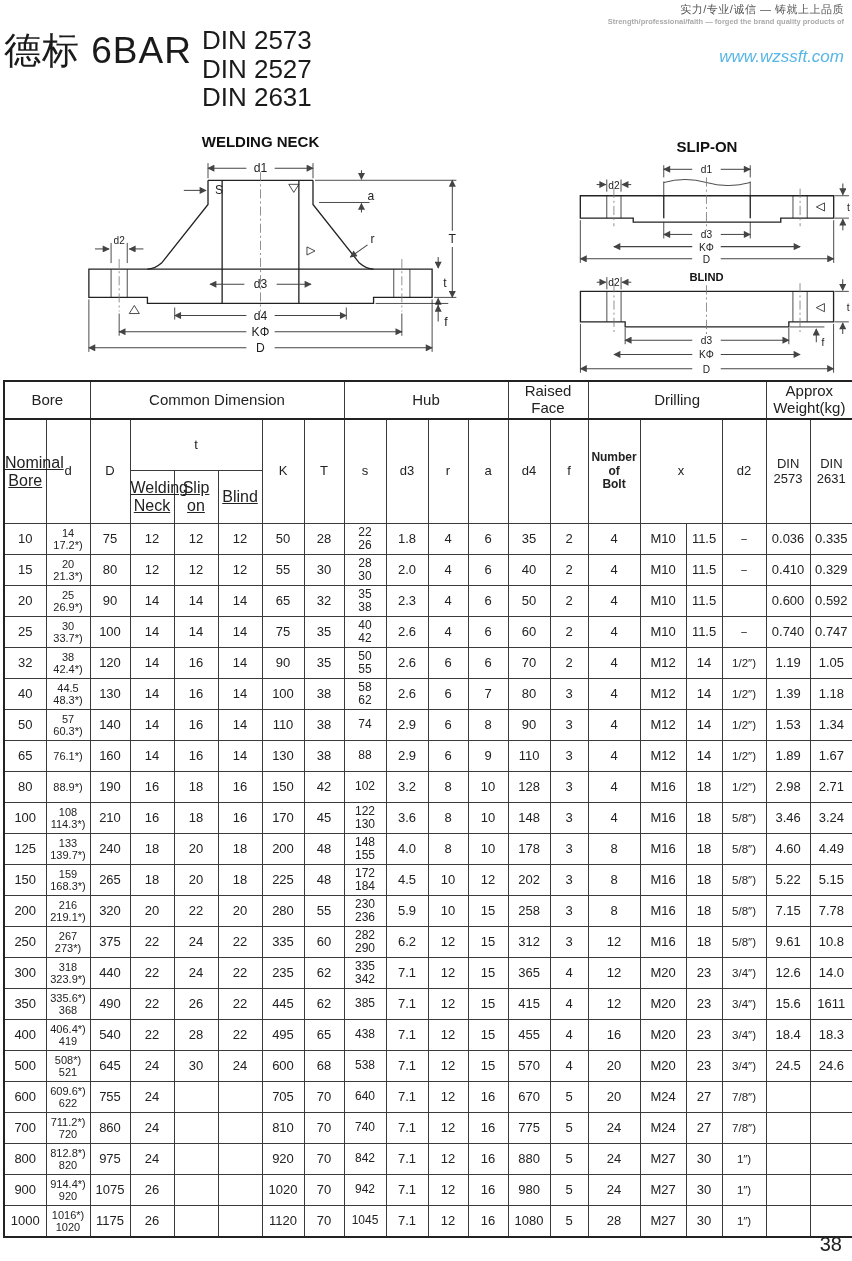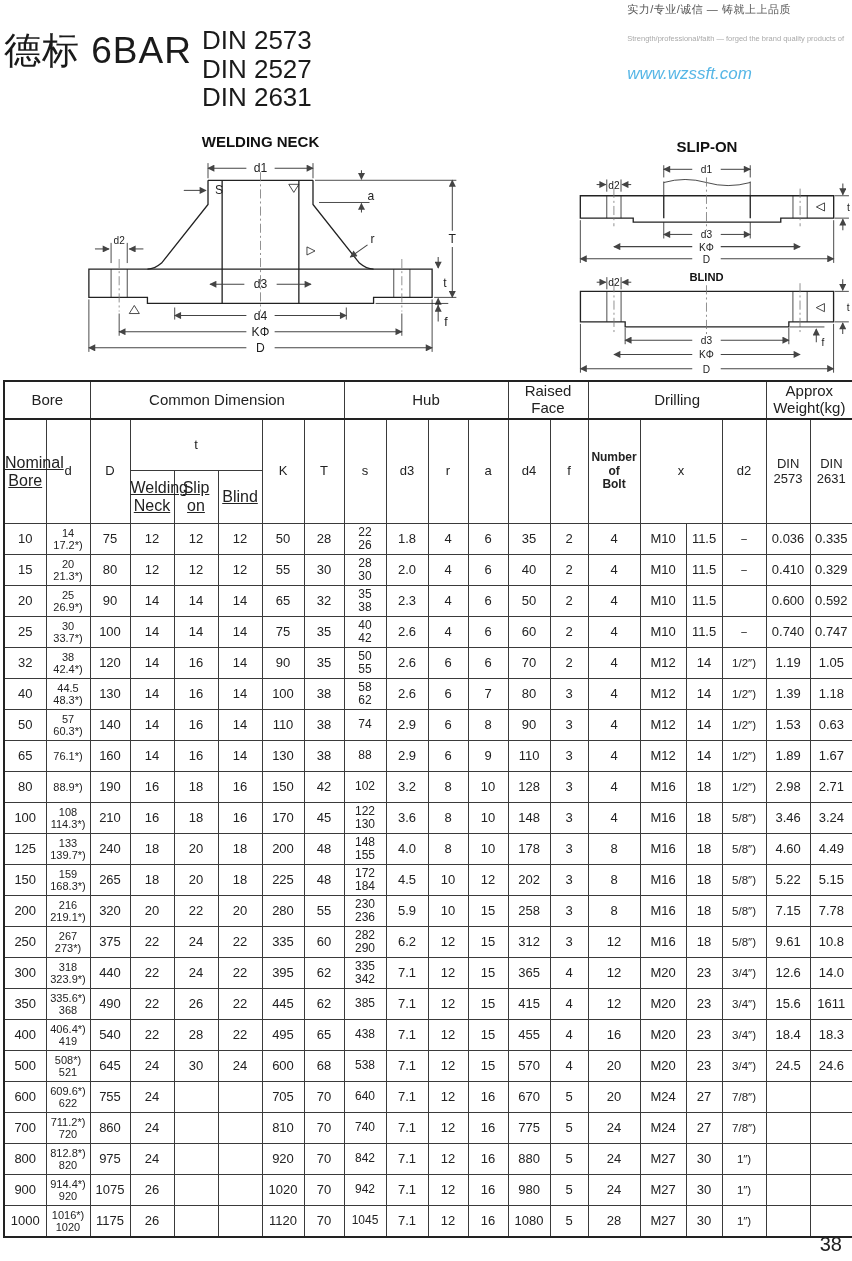--- a/index.html
+++ b/index.html
@@ -1,22 +1,22 @@
 <!DOCTYPE html>
 <html><head>
 <meta charset="utf-8">
 <style>
   html,body{margin:0;padding:0;background:#fff;}
   .page{position:relative;width:852px;height:1261px;background:#fff;overflow:hidden;
         font-family:"Liberation Sans","DejaVu Sans",sans-serif;color:#222;}
 
   
-  .brand{position:absolute;top:2px;right:8px;text-align:left;}
+  .brand{position:absolute;top:2px;right:8px;text-align:right;}
   .brand .cn{font-size:11px;color:#555;letter-spacing:.5px;}
-  .brand .en{font-size:7.5px;color:#aaa;margin-top:17px;}
+  .brand .en{font-size:7.5px;color:#aaa;margin-top:0;font-weight:bold;}
   .brand .site{font-size:17px;font-style:italic;color:#56b6e6;margin-top:21px;}
 
   .titleblock{position:absolute;top:26px;left:4px;display:flex;align-items:flex-start;}
   .title-cn{font-size:37px;color:#1a1a1a;letter-spacing:1px;white-space:nowrap;}
   .din-list{margin-left:10px;font-size:26px;line-height:1.1;color:#1a1a1a;white-space:pre-line;}
 
   
   .diagram-title{font-weight:bold;font-size:15px;text-align:center;color:#111;}
   .wn-block{position:absolute;top:133px;left:58px;width:405px;}
   .right-block{position:absolute;top:138px;left:562px;width:290px;}
@@ -453,21 +453,21 @@
           <td class="c-num">2.9</td>
           <td class="c-num">6</td>
           <td class="c-num">8</td>
           <td class="c-num">90</td>
           <td class="c-num">3</td>
           <td class="c-num">4</td>
           <td class="c-x1">M12</td>
           <td class="c-x2">14</td>
           <td class="c-d2">1/2″)</td>
           <td class="c-w">1.53</td>
-          <td class="c-w">0.63</td>
+          <td class="c-w">1.34</td>
         </tr>
         <tr>
           <td class="c-nb">65</td>
           <td class="c-d">76.1*)</td>
           <td class="c-num">160</td>
           <td class="c-t">14</td>
           <td class="c-t">16</td>
           <td class="c-t">14</td>
           <td class="c-num">130</td>
           <td class="c-num">38</td>
@@ -627,21 +627,21 @@
           <td class="c-w">10.8</td>
         </tr>
         <tr>
           <td class="c-nb">300</td>
           <td class="c-d">318
 323.9*)</td>
           <td class="c-num">440</td>
           <td class="c-t">22</td>
           <td class="c-t">24</td>
           <td class="c-t">22</td>
-          <td class="c-num">395</td>
+          <td class="c-num">235</td>
           <td class="c-num">62</td>
           <td class="c-s">335
 342</td>
           <td class="c-num">7.1</td>
           <td class="c-num">12</td>
           <td class="c-num">15</td>
           <td class="c-num">365</td>
           <td class="c-num">4</td>
           <td class="c-num">12</td>
           <td class="c-x1">M20</td>

